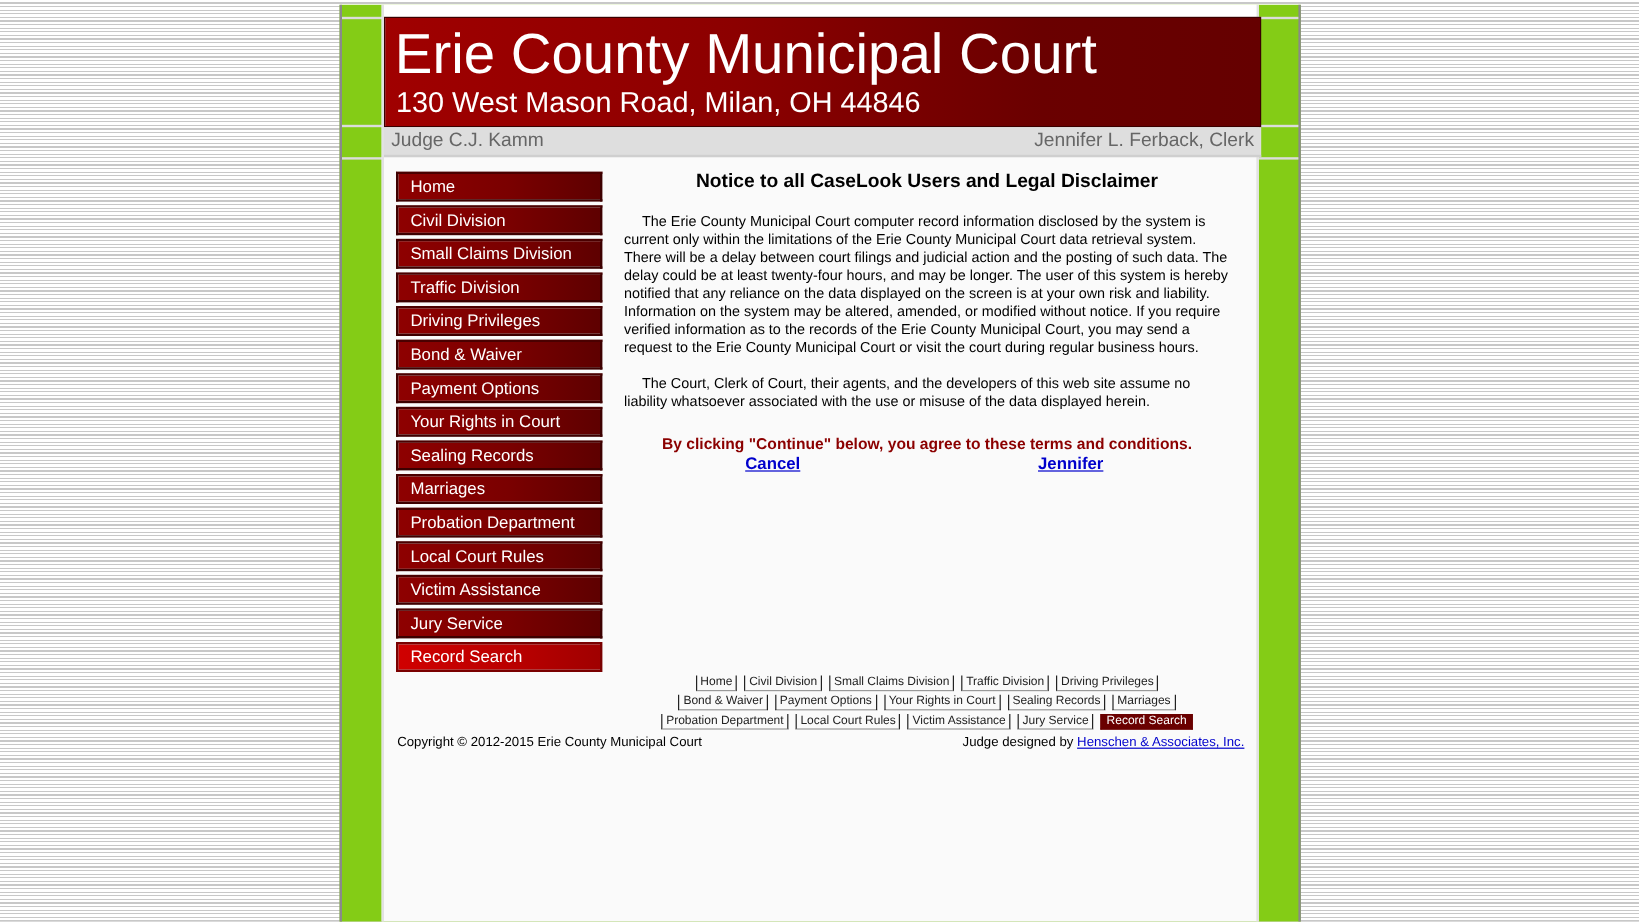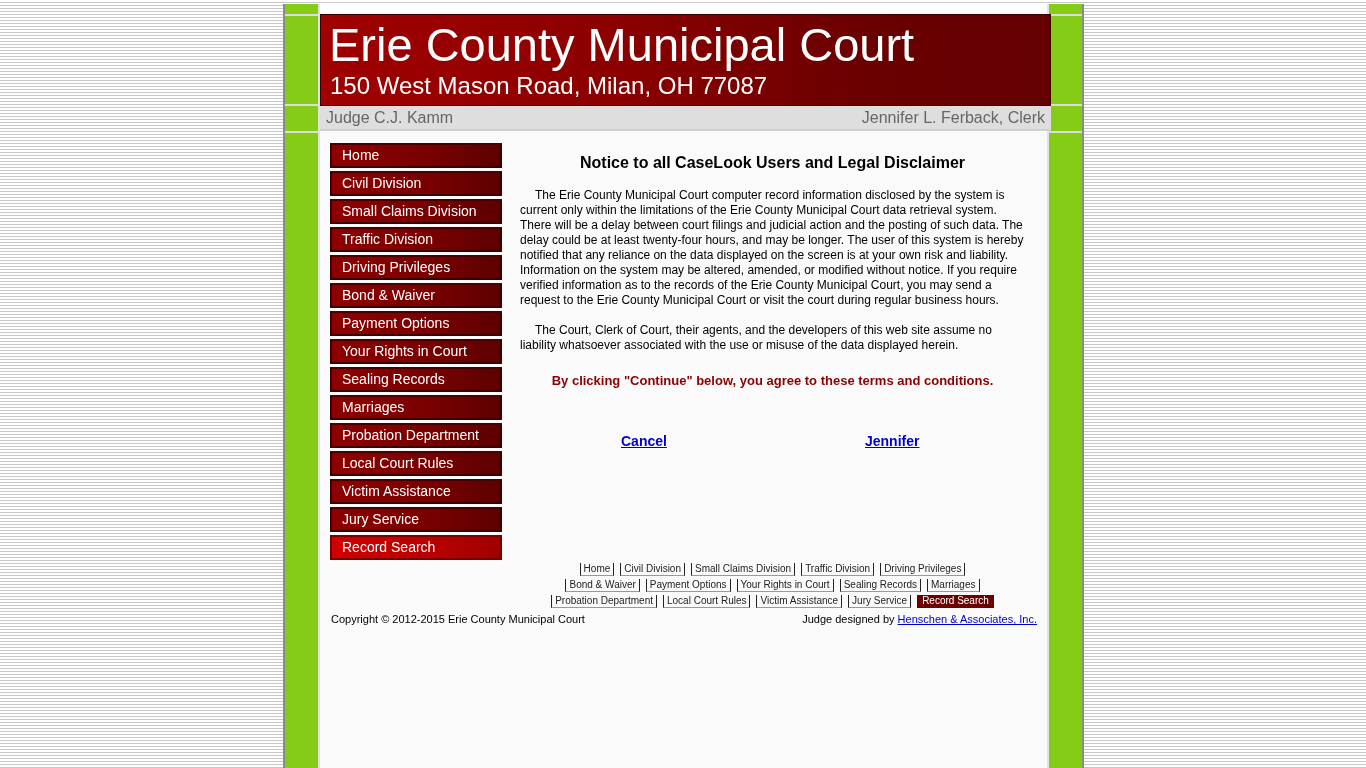--- a/index.html
+++ b/index.html
@@ -83,38 +83,38 @@
       border-color: #7a0000;
     }
 
     .main {
       position: absolute; left: 200px; top: 139px; width: 505px;
       color: #000000;
     }
     .main h1 {
       text-align: center;
       font-size: 16px; font-weight: bold;
-      margin-top: 11px; line-height: 18px;
+      line-height: 18px;
     }
     .main p {
       font-size: 12px; line-height: 15px;
       margin-top: 16px;
       text-indent: 15px;
     }
     .main p.second { margin-top: 15px; }
     .agree {
       text-align: center;
       color: #8b0000;
       font-weight: bold;
       font-size: 13px;
       margin-top: 20px;
       line-height: 16px;
     }
     .actions {
-      position: relative; height: 20px; margin-top: 44px;
+      position: relative; height: 20px; 
     }
     .actions a {
       position: absolute; top: 0;
       color: #0000cc; font-weight: bold; font-size: 14px;
       text-decoration: underline; cursor: pointer;
     }
     .actions .cancel { left: 101px; }
     .actions .continue { left: 345px; }
 
     .footnav {
@@ -158,21 +158,21 @@
 <div class="outer">
   <div class="hline" style="top:10px;"></div>
   <div class="hline" style="top:100px;"></div>
   <div class="hline" style="top:127px;"></div>
 
   <div class="inner">
     <div class="topstrip"></div>
 
     <div class="banner">
       <div class="title">Erie County Municipal Court</div>
-      <div class="address">150 West Mason Road, Milan, OH 77087</div>
+      <div class="address">130 West Mason Road, Milan, OH 44846</div>
     </div>
 
     <div class="judge-bar">
       <span class="judge">Judge C.J. Kamm</span>
       <span class="clerk">Jennifer L. Ferback, Clerk</span>
     </div>
 
     <nav class="sidenav">
       <a class="nav-item">Home</a>
       <a class="nav-item">Civil Division</a>

